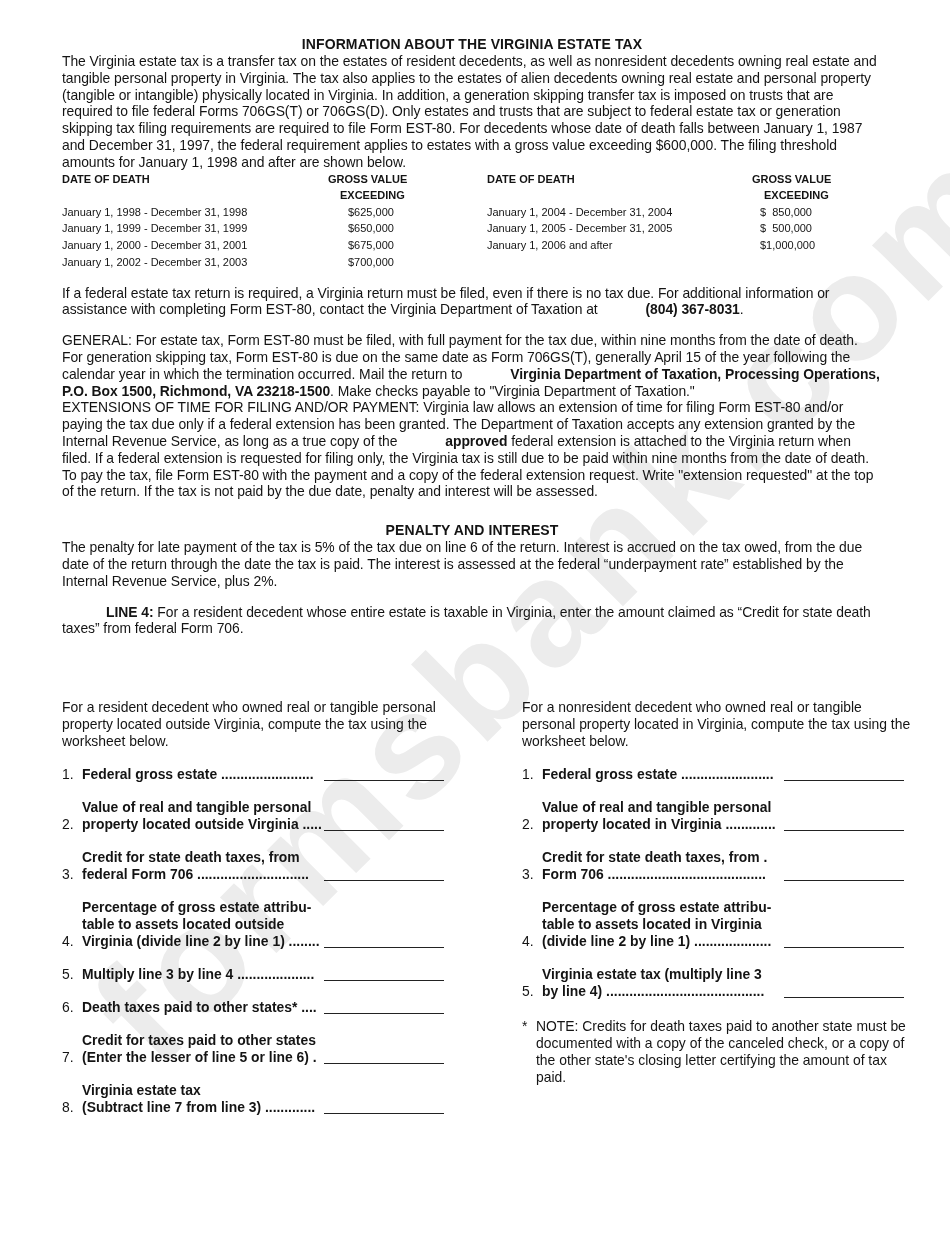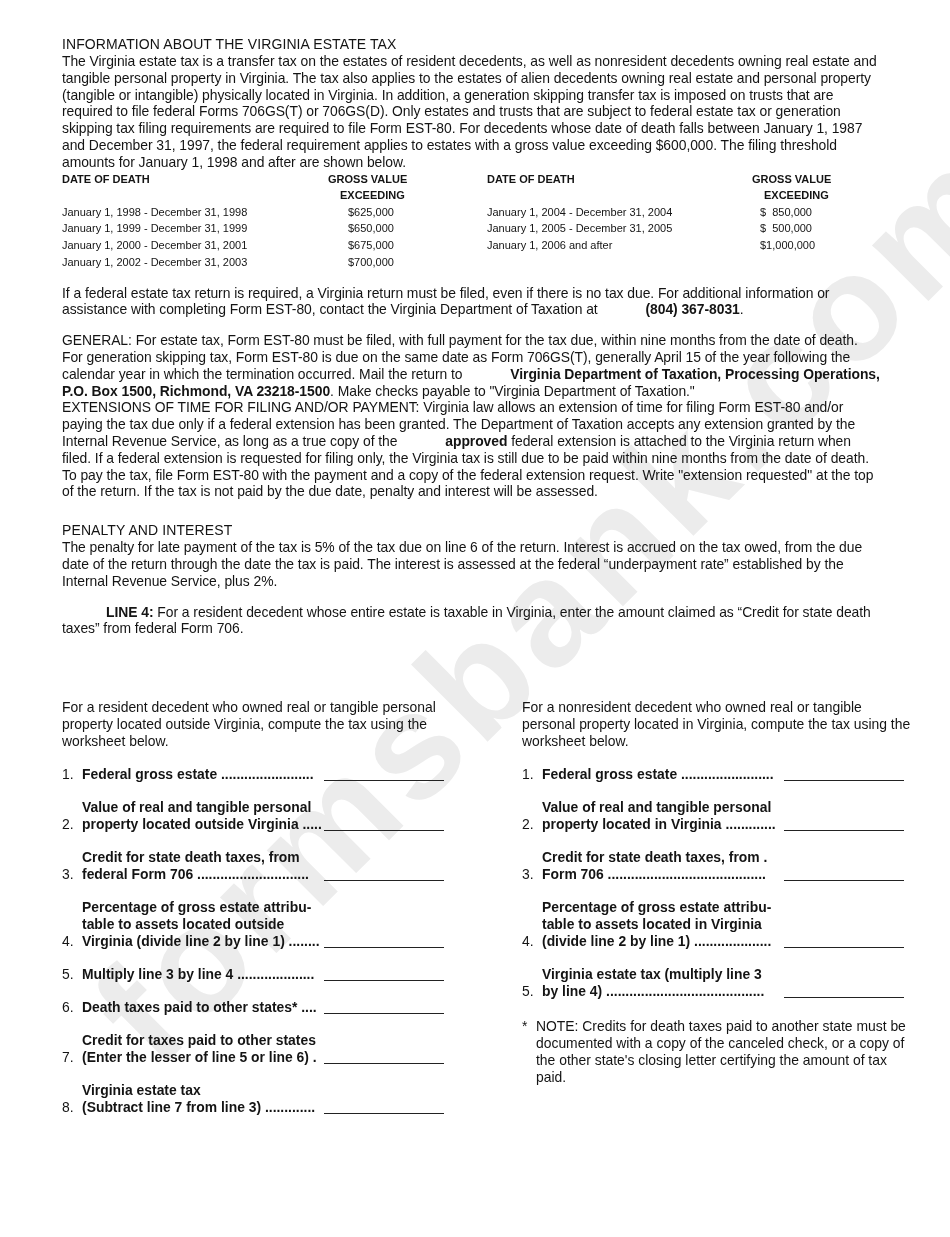--- a/index.html
+++ b/index.html
@@ -9,21 +9,21 @@
   }
   .page { position: absolute; left: 0; top: 0; width: 950px; height: 1237px; }
   .watermark {
     position: absolute; left: -40px; top: 560px; width: 1100px;
     transform: rotate(-45deg); transform-origin: center;
     font-family: "Liberation Sans", sans-serif; font-weight: bold;
     font-size: 150px; letter-spacing: 8px; color: #ececec; text-align: center;
     white-space: nowrap; z-index: 0; user-select: none;
   }
   .content { position: absolute; left: 62px; top: 36px; width: 820px; z-index: 1; }
-  .h { font-weight: normal; font-size: 14px; line-height: 17px; letter-spacing: 0.1px; }
+  .h { font-weight: bold; text-align: center; font-size: 14px; line-height: 17px; letter-spacing: 0.1px; }
   .p { font-size: 13.9px; line-height: 16.8px; text-align: left; letter-spacing: -0.05px; }
   .b { font-weight: bold; padding-left: 44px; }
 
   
   .thresholds { position: relative; height: 100px; margin-top: 0; font-size: 11px; line-height: 16.6px; }
   .tcol { position: absolute; top: 0; }
   .thead { font-weight: bold; }
   .tval { text-align: left; }
 
   .gap-sm { height: 14px; }

